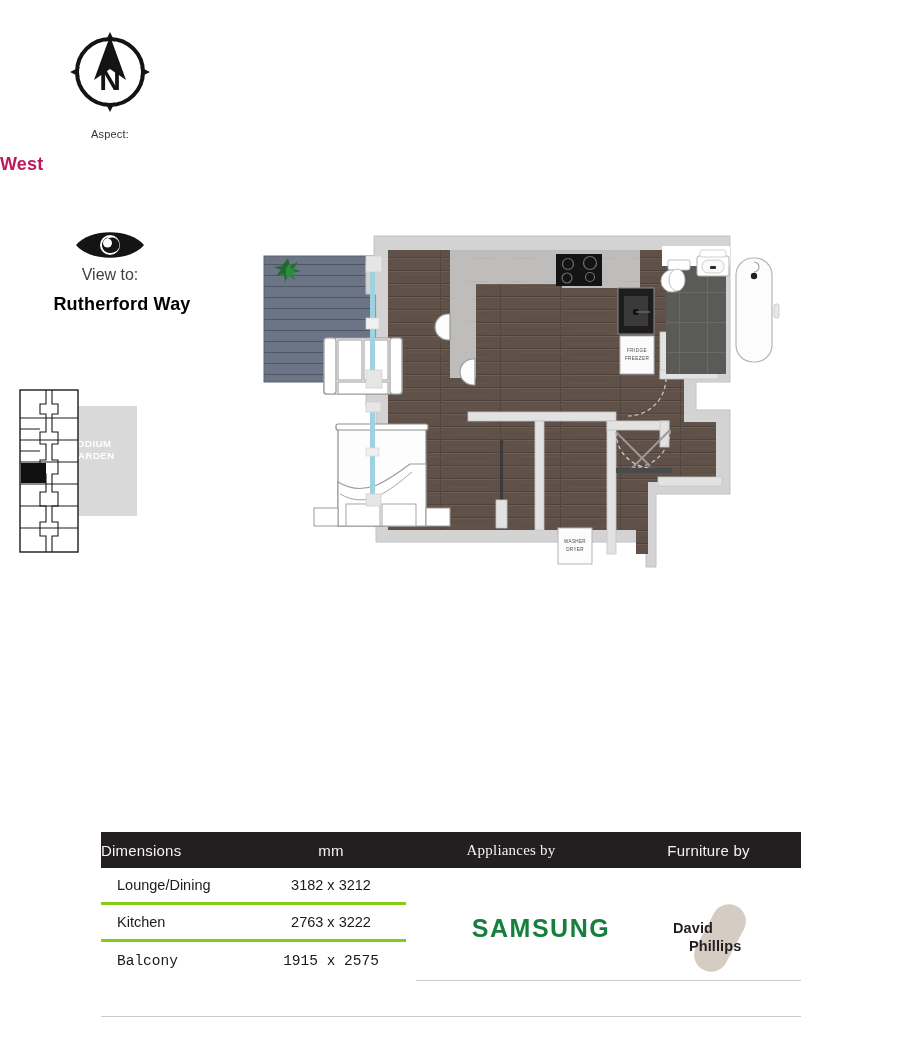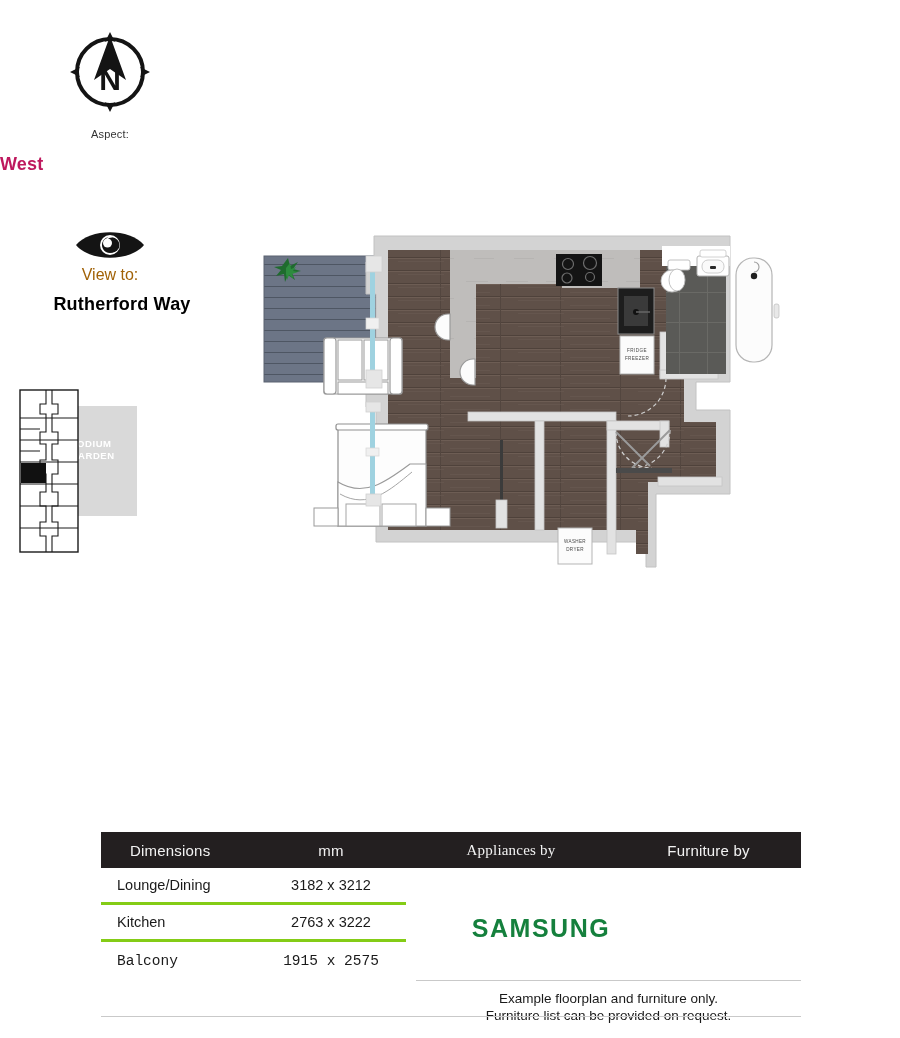--- a/index.html
+++ b/index.html
@@ -53,21 +53,21 @@
     left: 74px; top: 228px;
     width: 72px; height: 34px;
   }
 
   .view-label {
     position: absolute;
     left: 0; top: 266px;
     width: 220px;
     text-align: center;
     font-size: 16px;
-    color: #a16207;
+    color: #404040;
   }
   .view-value {
     position: absolute;
     left: 12px; top: 294px;
     width: 220px;
     text-align: center;
     font-size: 18px;
     font-weight: bold;
     color: #000000;
     letter-spacing: 0.2px;
@@ -115,21 +115,21 @@
     display: flex;
     background: #231f20;
     height: 36px;
     align-items: center;
   }
   .thead div {
     color: #f2f2f2;
     font-size: 15px;
     letter-spacing: 0.2px;
   }
-  .th-dim   { width: 155px; padding-left: 29px; }
+  .th-dim   { width: 155px; padding-left: 0; }
   .th-mm    { width: 150px; text-align: center; }
   .th-appl  { width: 210px; text-align: center; font-family: Liberation Serif, serif; }
   .th-furn  { width: 185px; text-align: center; }
 
   .tbody { position: relative; height: 148px; }
 
   .dim-rows {
     position: absolute;
     left: 0; top: 0;
     width: 305px;
@@ -479,24 +479,25 @@
       </div>
       <div class="dim-row">
         <span class="dim-name">Balcony</span>
         <span class="dim-val">1915 x 2575</span>
       </div>
     </div>
 
     <div class="brand-col">
       <div class="samsung">SAMSUNG</div>
 
+      <div class="dp-logo">
+        <div class="dp-pill"></div>
+        <div class="dp-t1">David</div>
+        <div class="dp-t2">Phillips</div>
+      </div>
 
       <div class="brand-sep"></div>
 
-      <div class="disclaimer">
-        <div>Example floorplan and furniture only.</div>
-        <div>Furniture list can be provided on request.</div>
-      </div>
     </div>
 
     <div class="table-bottom"></div>
   </div>
 </div>
 
 </body></html>

